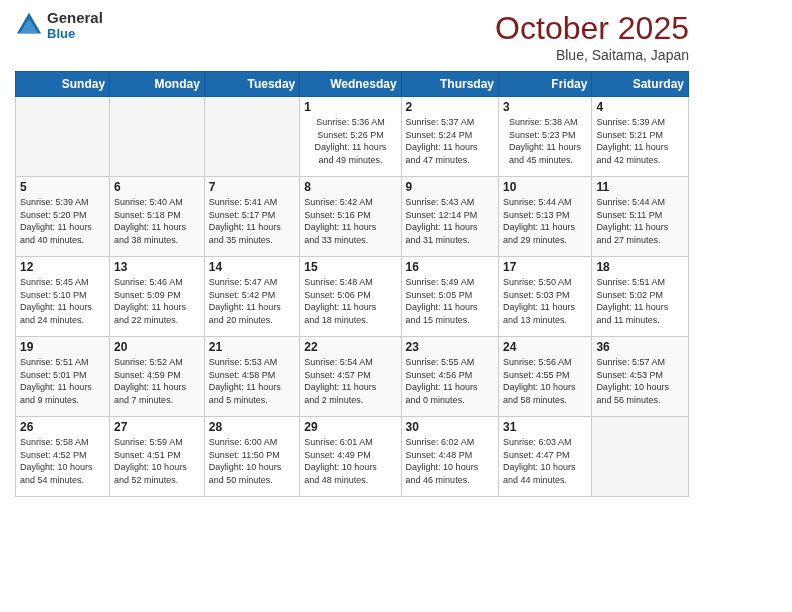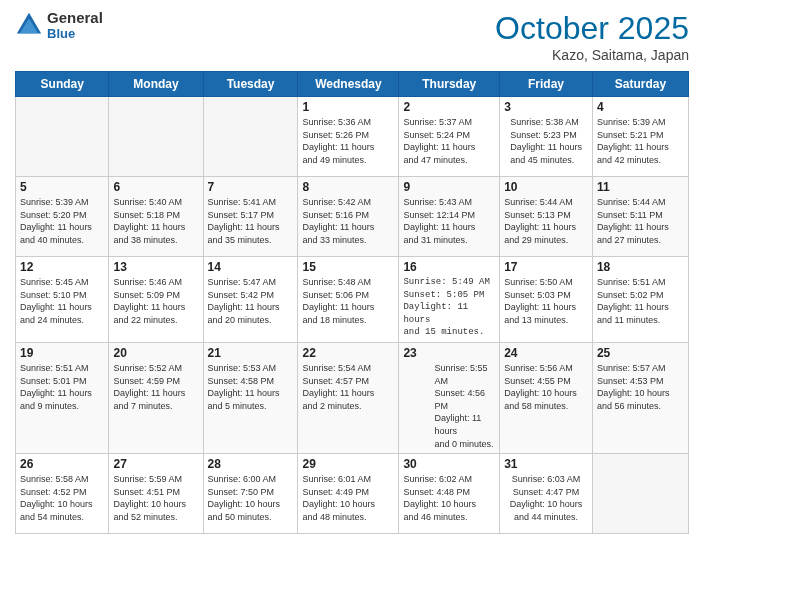--- a/index.html
+++ b/index.html
@@ -43,38 +43,38 @@
     .logo-icon {
       width: 28px;
       height: 28px;
     }
     .title-block {
       text-align: right;
     }
     .month-title {
       font-size: 32px;
       font-weight: normal;
-      color: #0369a1;
+      color: #7f1d1d;
     }
     .location-title {
       font-size: 14px;
       color: #444;
     }
     .calendar {
       width: 100%;
       border-collapse: collapse;
       border: 1px solid #ccc;
     }
     .calendar th {
       background: #1a6aad;
       color: #fff;
       font-size: 12px;
       font-weight: bold;
       padding: 5px 4px;
-      text-align: center;
+      text-align: right;
       border: 1px solid #1559a0;
     }
     .calendar td {
       border: 1px solid #ccc;
       vertical-align: top;
       padding: 3px 4px;
       width: 113px;
       height: 80px;
       font-size: 9.5px;
       color: #333;
@@ -108,21 +108,21 @@
         <polygon points="15,2 28,24 2,24" fill="#1a6aad"></polygon>
         <polygon points="15,8 25,24 5,24" fill="#5aaee8" opacity="0.6"></polygon>
       </svg>
       <div class="logo-text">
         <span class="logo-general">General</span>
         <span class="logo-blue">Blue</span>
       </div>
     </div>
     <div class="title-block">
       <div class="month-title">October 2025</div>
-      <div class="location-title">Kazo, Saitama, Japan</div>
+      <div class="location-title">Blue, Saitama, Japan</div>
     </div>
   </div>
 
   <table class="calendar">
     <thead>
       <tr>
       <th>Sunday</th>
           <th>Monday</th>
           <th>Tuesday</th>
           <th>Wednesday</th>
@@ -131,21 +131,21 @@
           <th>Saturday</th>
         </tr>
     </thead>
     <tbody id="calendar-body">
     <tr>
           <td class="empty"></td>
           <td class="empty"></td>
           <td class="empty"></td>
           <td>
             <div class="day-number">1</div>
-            <div class="day-info" style="white-space: pre-line;">Sunrise: 5:36 AM
+            <div class="day-info" style="white-space: pre-line; text-align: center;">Sunrise: 5:36 AM
 Sunset: 5:26 PM
 Daylight: 11 hours
 and 49 minutes.</div>
           </td>
           <td>
             <div class="day-number">2</div>
             <div class="day-info" style="white-space: pre-line;">Sunrise: 5:37 AM
 Sunset: 5:24 PM
 Daylight: 11 hours
 and 47 minutes.</div>
@@ -240,21 +240,21 @@
           </td>
           <td>
             <div class="day-number">15</div>
             <div class="day-info" style="white-space: pre-line;">Sunrise: 5:48 AM
 Sunset: 5:06 PM
 Daylight: 11 hours
 and 18 minutes.</div>
           </td>
           <td>
             <div class="day-number">16</div>
-            <div class="day-info" style="white-space: pre-line; font-family: Liberation Mono, monospace;">Sunrise: 5:49 AM
+            <div class="day-info" style="white-space: pre-line;">Sunrise: 5:49 AM
 Sunset: 5:05 PM
 Daylight: 11 hours
 and 15 minutes.</div>
           </td>
           <td>
             <div class="day-number">17</div>
             <div class="day-info" style="white-space: pre-line;">Sunrise: 5:50 AM
 Sunset: 5:03 PM
 Daylight: 11 hours
 and 13 minutes.</div>
@@ -291,34 +291,34 @@
           </td>
           <td>
             <div class="day-number">22</div>
             <div class="day-info" style="white-space: pre-line;">Sunrise: 5:54 AM
 Sunset: 4:57 PM
 Daylight: 11 hours
 and 2 minutes.</div>
           </td>
           <td>
             <div class="day-number">23</div>
-            <div class="day-info" style="white-space: pre-line; margin-left: 31px;">Sunrise: 5:55 AM
+            <div class="day-info" style="white-space: pre-line;">Sunrise: 5:55 AM
 Sunset: 4:56 PM
 Daylight: 11 hours
 and 0 minutes.</div>
           </td>
           <td>
             <div class="day-number">24</div>
             <div class="day-info" style="white-space: pre-line;">Sunrise: 5:56 AM
 Sunset: 4:55 PM
 Daylight: 10 hours
 and 58 minutes.</div>
           </td>
           <td>
-            <div class="day-number">25</div>
+            <div class="day-number">36</div>
             <div class="day-info" style="white-space: pre-line;">Sunrise: 5:57 AM
 Sunset: 4:53 PM
 Daylight: 10 hours
 and 56 minutes.</div>
           </td>
         </tr>
         <tr>
           <td>
             <div class="day-number">26</div>
             <div class="day-info" style="white-space: pre-line;">Sunrise: 5:58 AM
@@ -329,41 +329,41 @@
           <td>
             <div class="day-number">27</div>
             <div class="day-info" style="white-space: pre-line;">Sunrise: 5:59 AM
 Sunset: 4:51 PM
 Daylight: 10 hours
 and 52 minutes.</div>
           </td>
           <td>
             <div class="day-number">28</div>
             <div class="day-info" style="white-space: pre-line;">Sunrise: 6:00 AM
-Sunset: 7:50 PM
+Sunset: 11:50 PM
 Daylight: 10 hours
 and 50 minutes.</div>
           </td>
           <td>
             <div class="day-number">29</div>
             <div class="day-info" style="white-space: pre-line;">Sunrise: 6:01 AM
 Sunset: 4:49 PM
 Daylight: 10 hours
 and 48 minutes.</div>
           </td>
           <td>
             <div class="day-number">30</div>
             <div class="day-info" style="white-space: pre-line;">Sunrise: 6:02 AM
 Sunset: 4:48 PM
 Daylight: 10 hours
 and 46 minutes.</div>
           </td>
           <td>
             <div class="day-number">31</div>
-            <div class="day-info" style="white-space: pre-line; text-align: center;">Sunrise: 6:03 AM
+            <div class="day-info" style="white-space: pre-line;">Sunrise: 6:03 AM
 Sunset: 4:47 PM
 Daylight: 10 hours
 and 44 minutes.</div>
           </td>
           <td class="empty"></td>
         </tr>
       </tbody>
   </table>
 </div>
 

